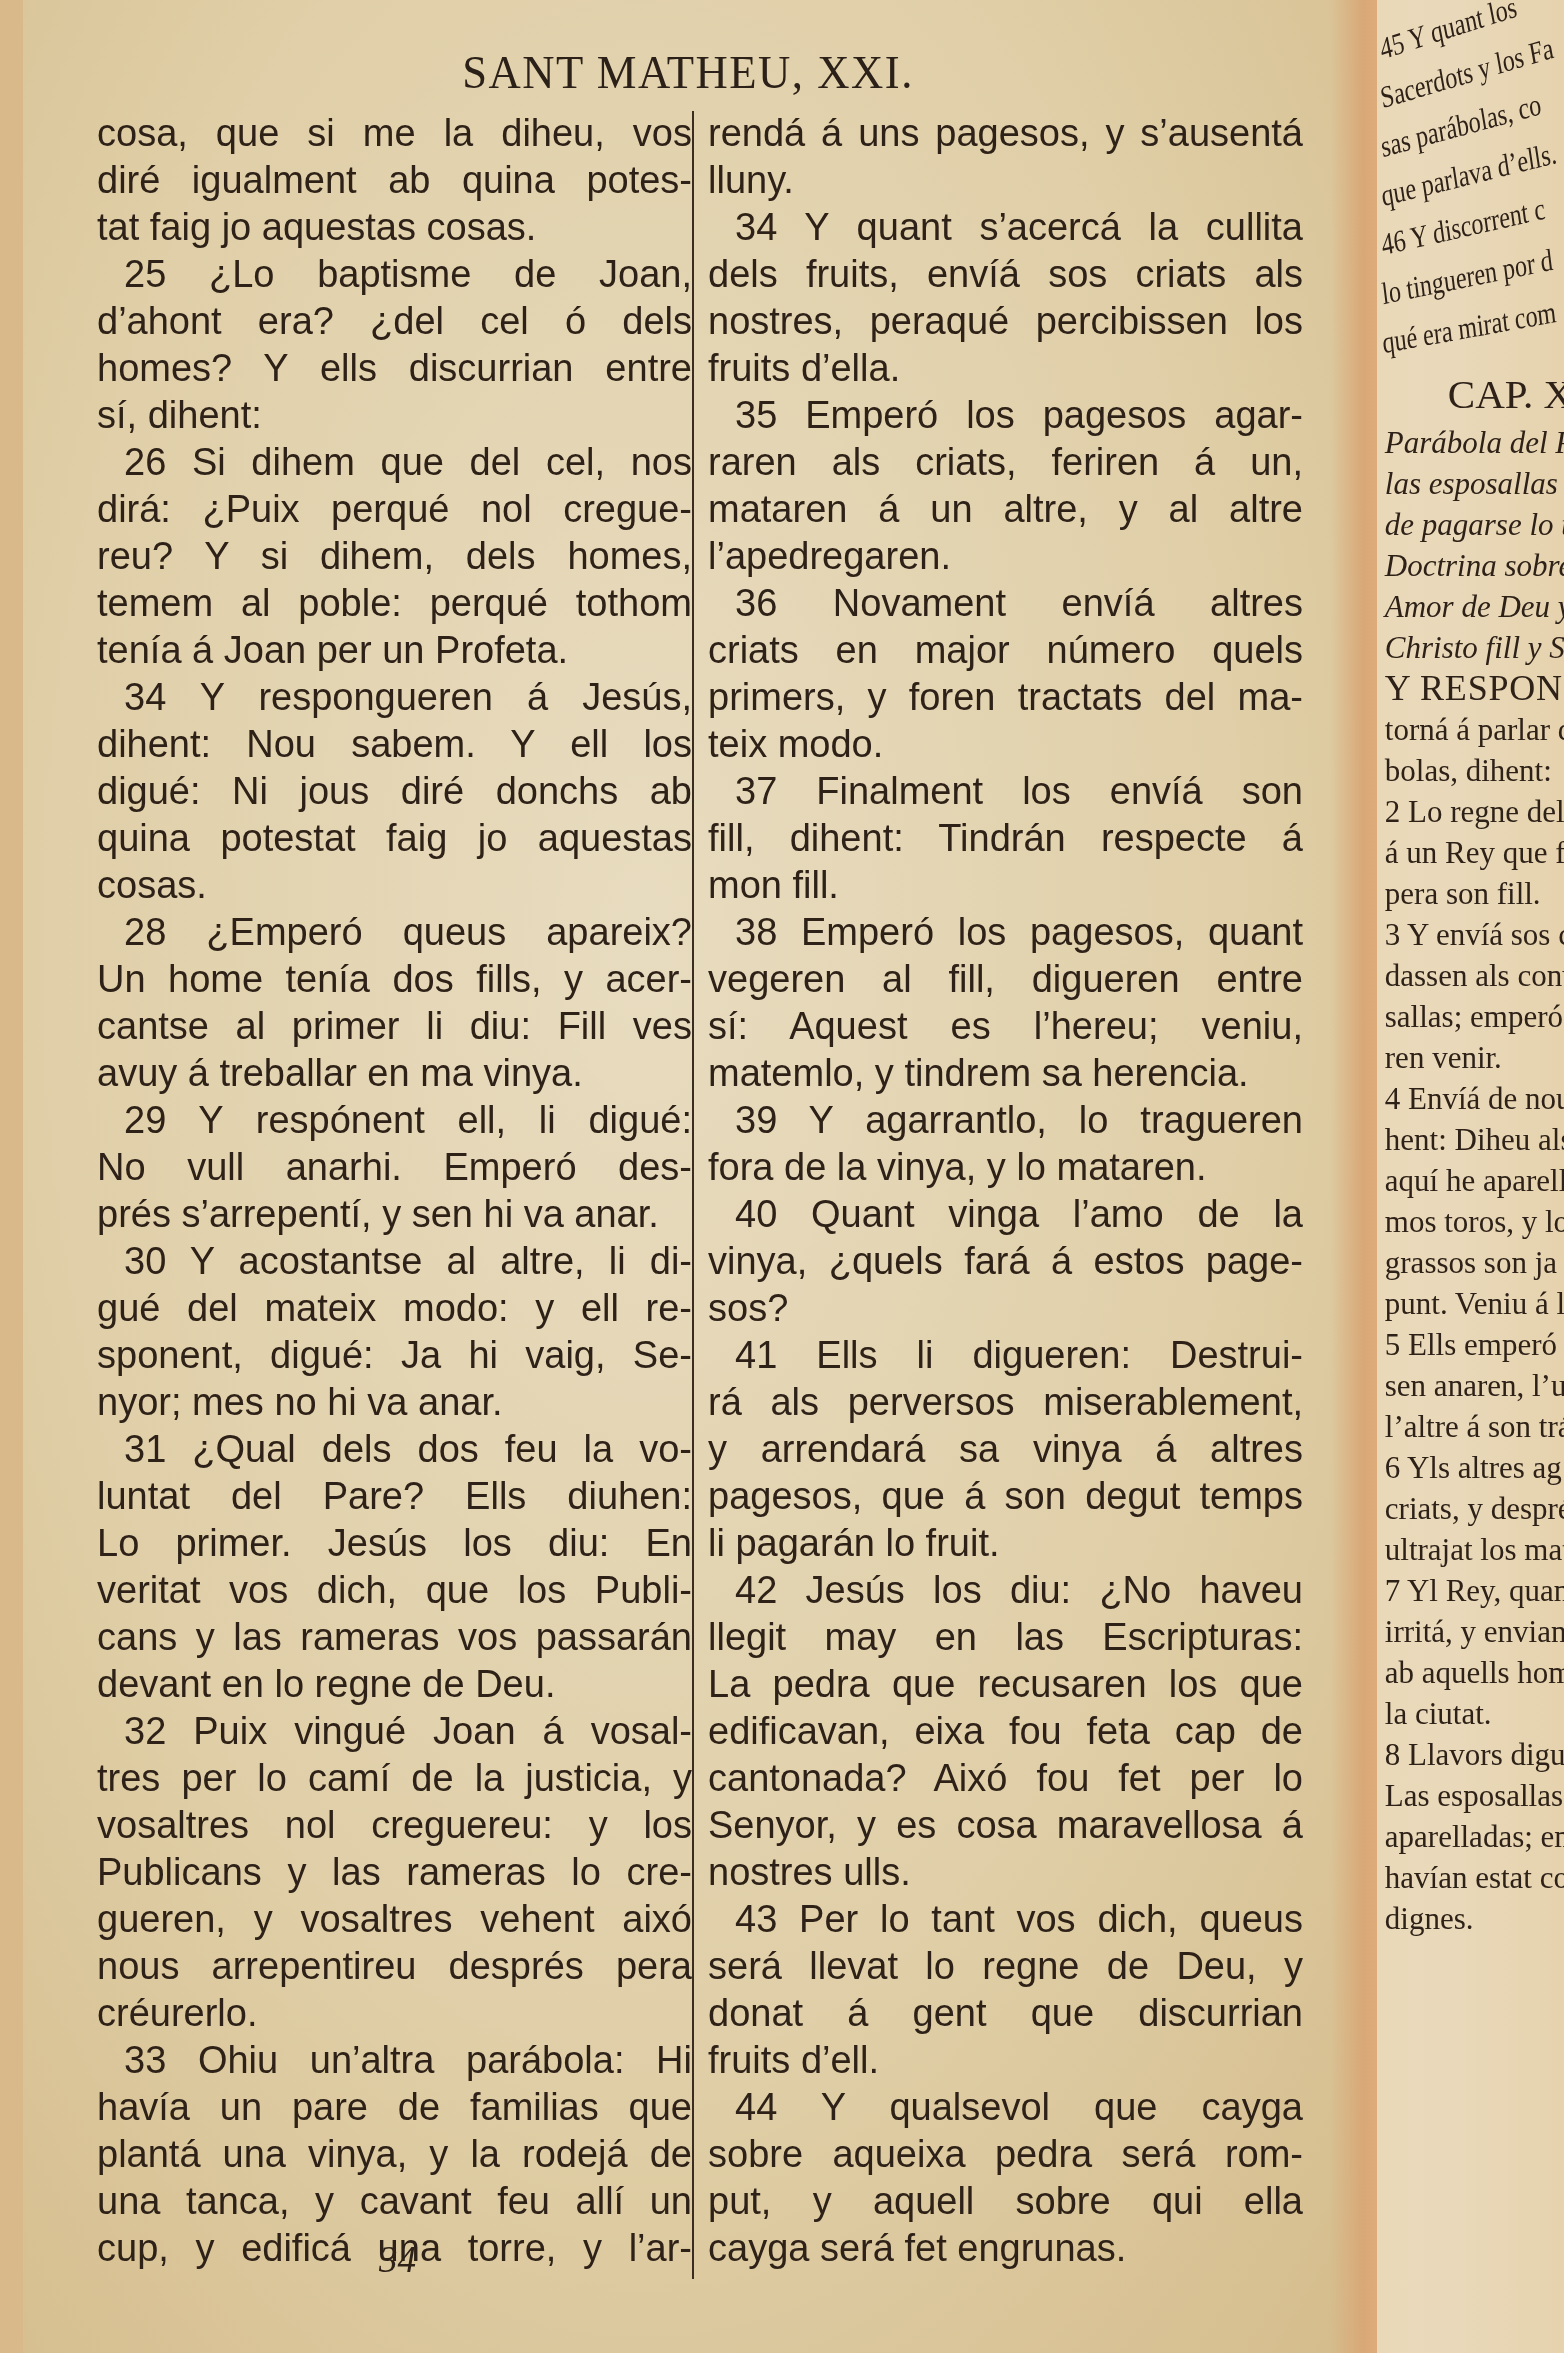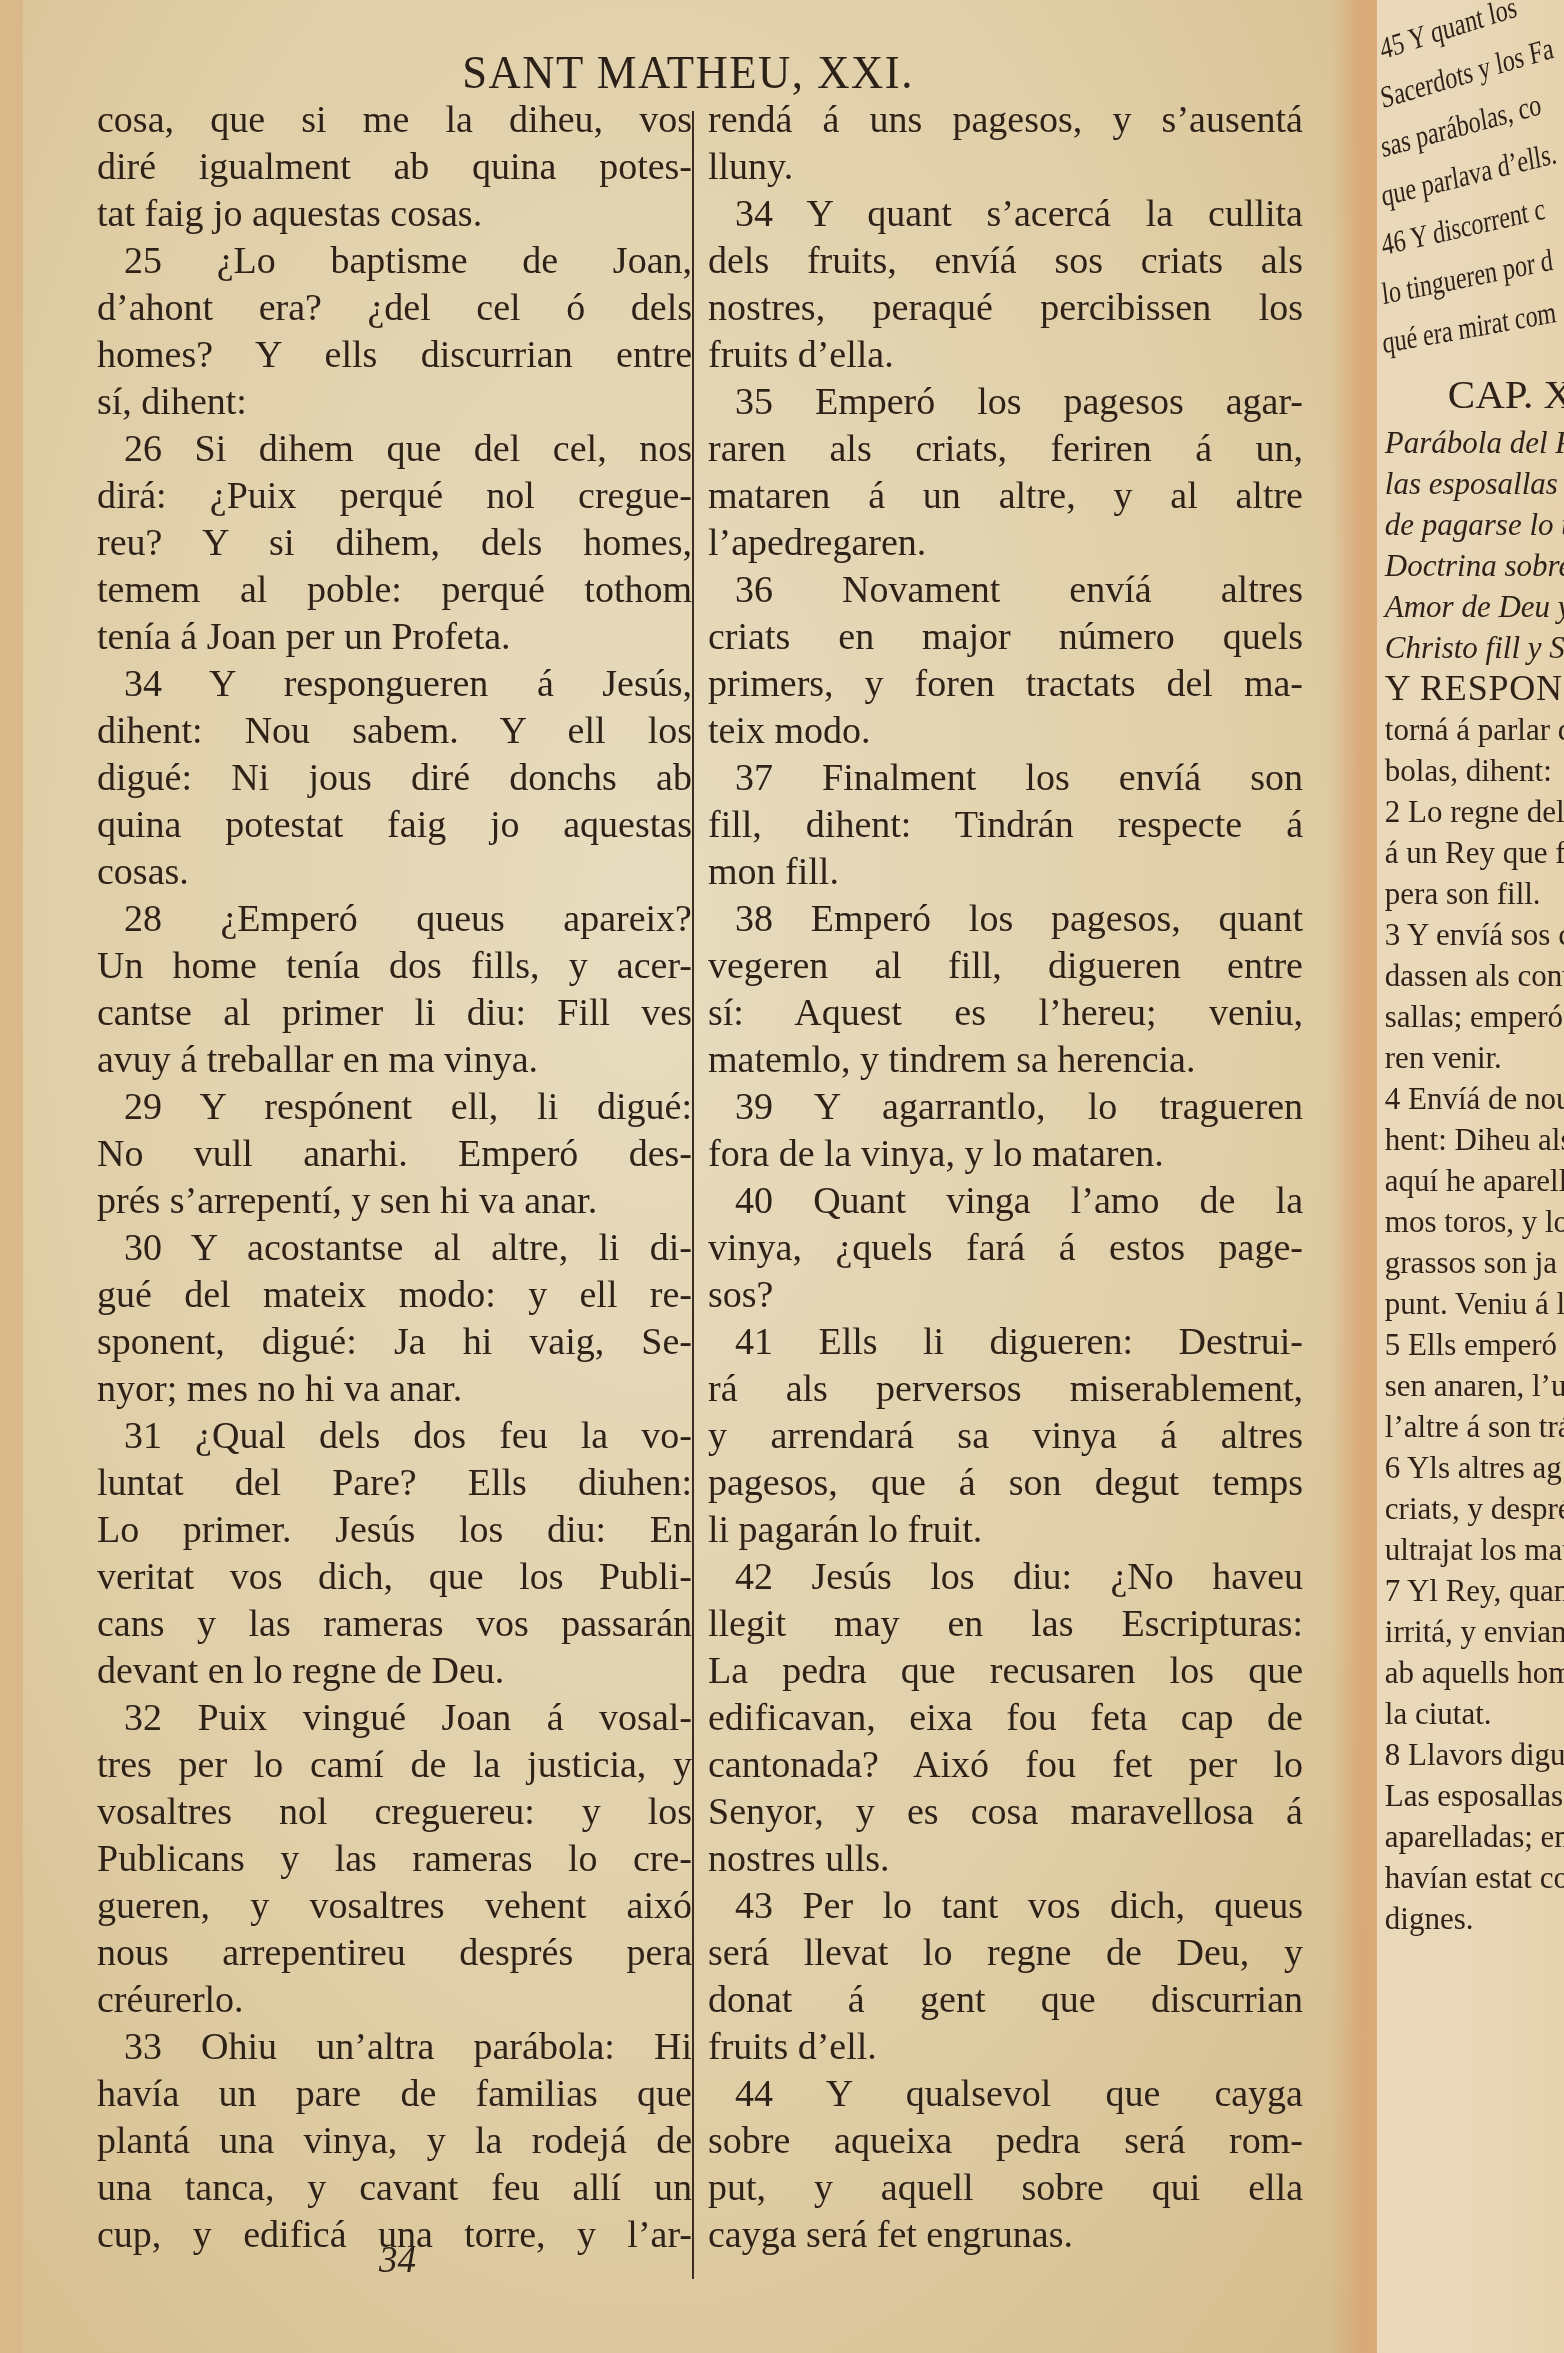--- a/index.html
+++ b/index.html
@@ -21,22 +21,22 @@
     position:absolute; left:1377px; top:0; width:188px; height:2354px;
     background: linear-gradient(to right, #ead9b9 0%, #e9d9ba 40%, #e6d2ad 100%);
     overflow:hidden;
   }
   .running-head {
     position:absolute; left:0; width:1330px; top:45px; text-align:center;
     font-family:"Liberation Serif", serif; font-size:47px; letter-spacing:1.6px;
     color:#2b2118; transform:scaleX(0.95);
   }
   .column {
-    position:absolute; top:96px; width:595px;
-    font-family:Liberation Serif, serif; font-size:38px; line-height:47px;
+    position:absolute; top:110px; width:595px;
+    font-family:Liberation Sans, sans-serif; font-size:38px; line-height:47px;
     color:#2e2218; text-align:justify;
   }
   .col-left { left:74px; }
   .col-right { left:685px; }
   .col-rule {
     position:absolute; left:669px; top:111px; width:2.3px; height:2168px; background:#3a2c20;
   }
   .line { display:block; white-space:nowrap; text-align-last:justify; }
   .line.last { text-align-last:left; }
   .line.indent { padding-left:27px; }

